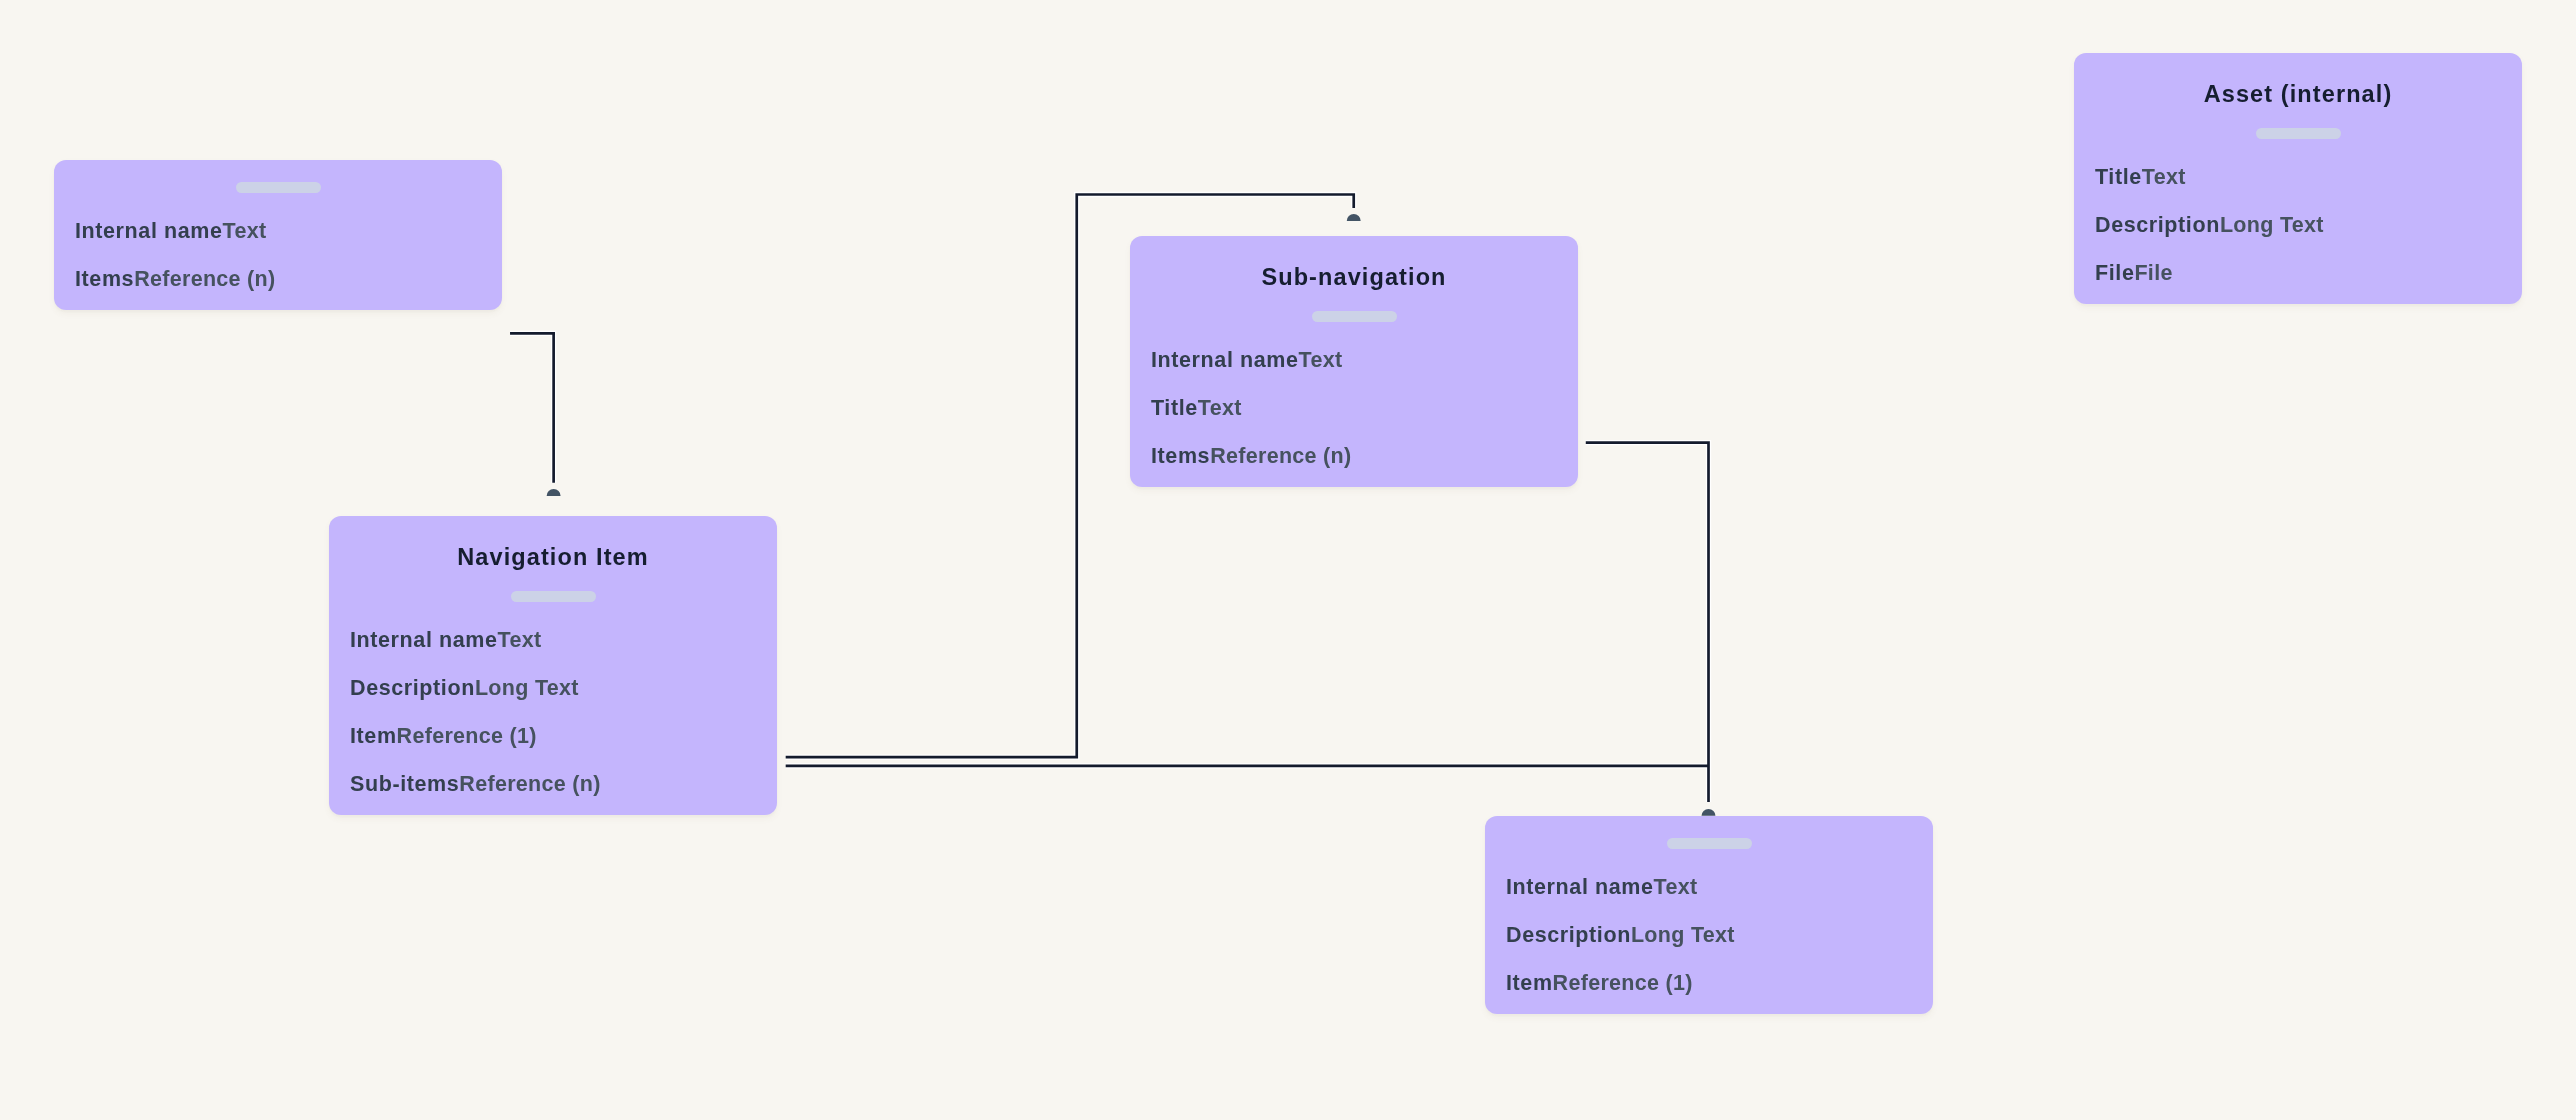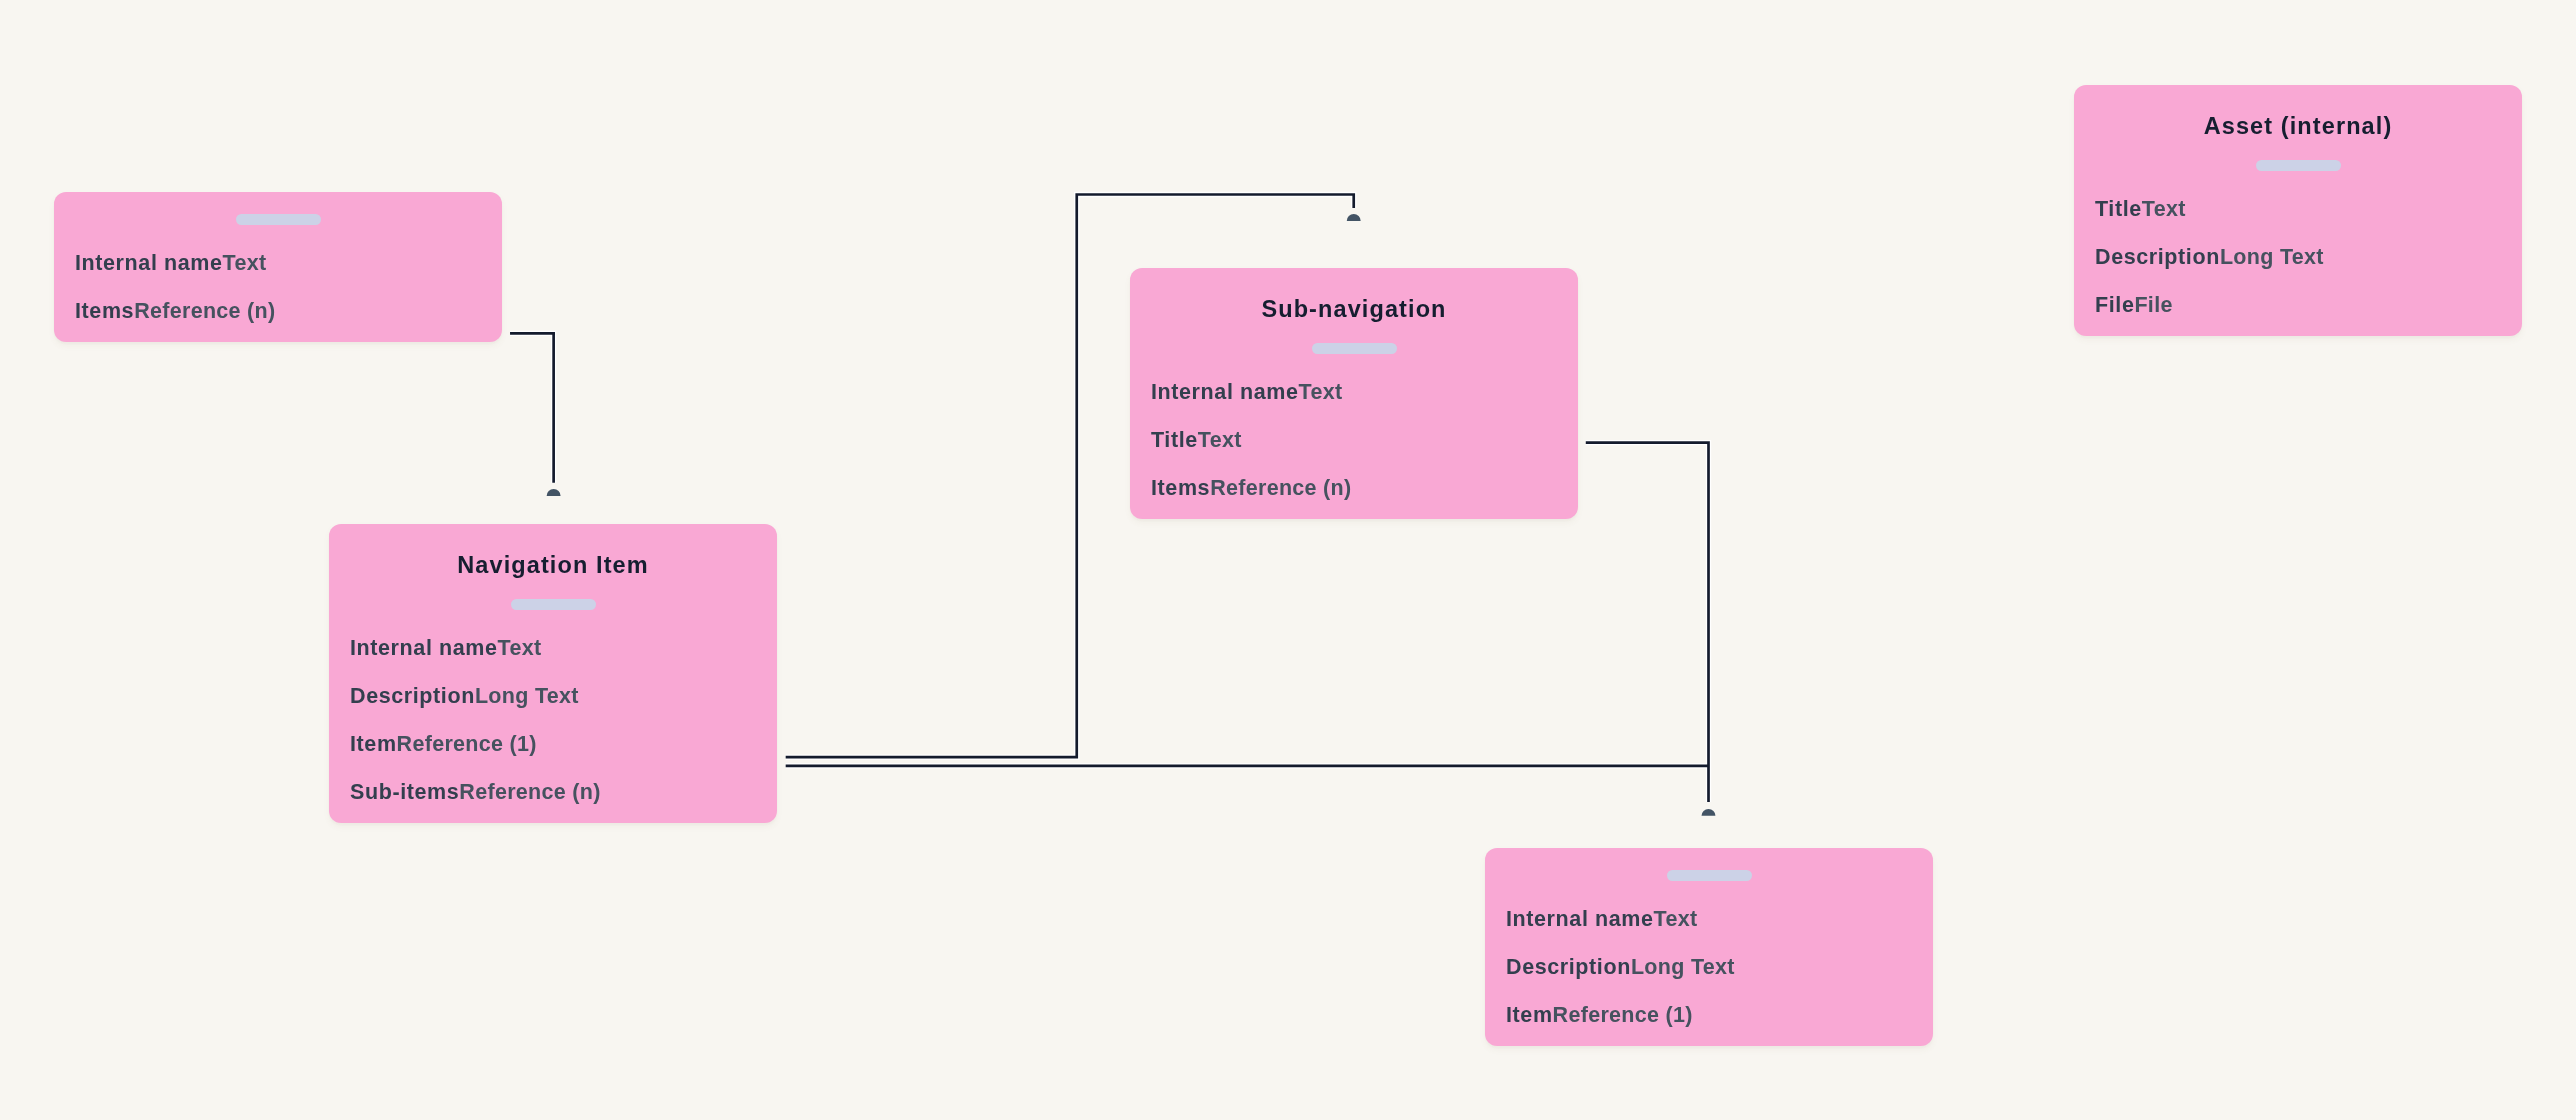--- a/index.html
+++ b/index.html
@@ -10,24 +10,23 @@
     font-family:"Liberation Sans",sans-serif;
     -webkit-font-smoothing:antialiased;
   }
   #canvas{position:absolute;left:0;top:0;width:2576px;height:1120px;}
   #edges{position:absolute;left:0;top:0;width:2576px;height:1120px;pointer-events:none;}
   .entity{
     position:absolute;
     transform:translateZ(0);
     width:448px;
     box-sizing:border-box;
-    background:#f9a8d4;
+    background:#c4b5fd;
     border-radius:12px;
     box-shadow:0 3.4px 6.7px rgba(120,106,74,.055),0 1.3px 2.7px rgba(120,106,74,.035);
-    margin-top:32px;
   }
   .entity-title{
     font-size:23.5px;font-weight:700;line-height:1;
     text-align:center;color:#161e30;
     padding-top:29.5px;letter-spacing:1.1px;
   }
   .entity-badge{
     width:85px;height:10.7px;border-radius:5.4px;
     background:#ccd2e7;margin:22px auto 0;
   }
@@ -80,21 +79,21 @@
         <span class="field-name">Internal name</span>
         <span class="field-type">Text</span>
       </div>
       <div class="field-row">
         <span class="field-name">Items</span>
         <span class="field-type">Reference (n)</span>
       </div>
     </div>
   </div>
 
-  <div class="entity" style="left:329px;top:492px;">
+  <div class="entity" style="left:329px;top:516px;">
     <div class="entity-title">Navigation Item</div>
     <div class="entity-badge"></div>
     <div class="entity-fields">
       <div class="field-row">
         <span class="field-name">Internal name</span>
         <span class="field-type">Text</span>
       </div>
       <div class="field-row">
         <span class="field-name">Description</span>
         <span class="field-type">Long Text</span>

